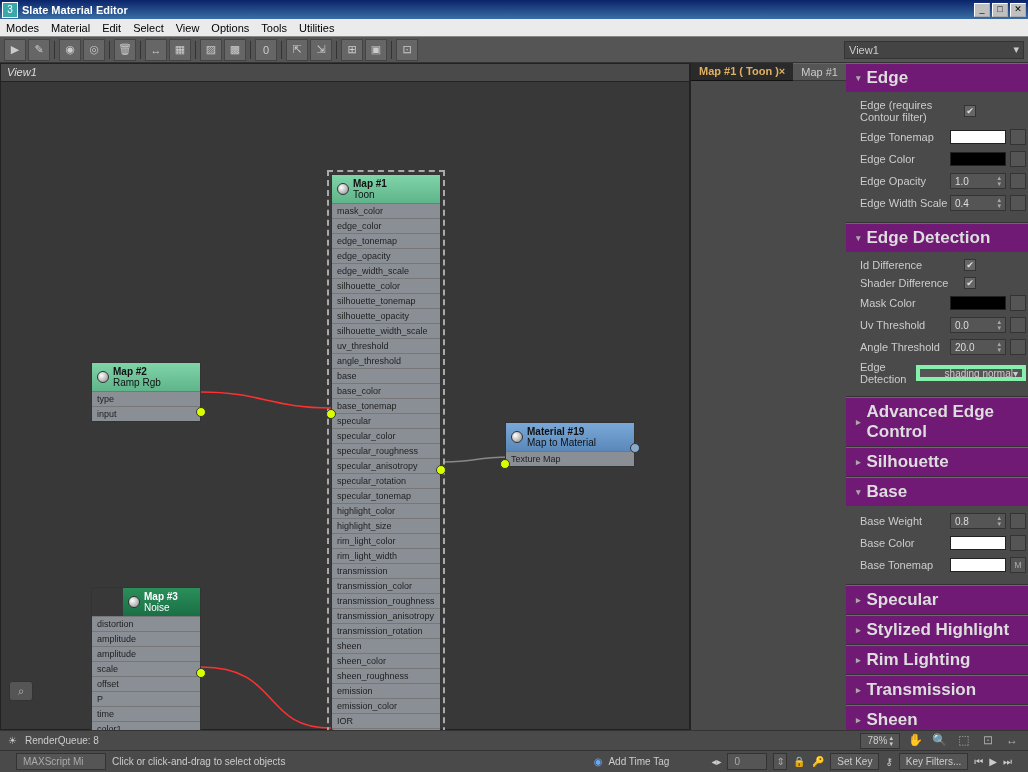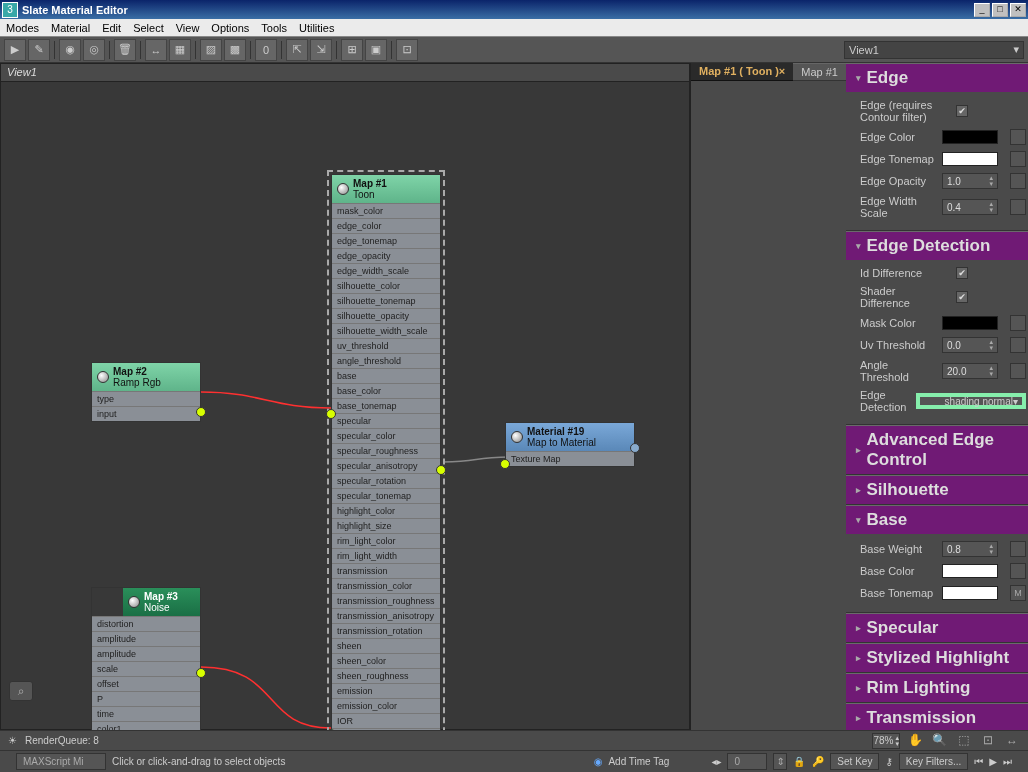--- a/index.html
+++ b/index.html
@@ -46,33 +46,33 @@
 
 .panel { width: 338px; background: #4a4a4a; border-left: 1px solid #222; overflow: hidden; display: flex; flex-direction: row; }
 .panel-title { height: 18px; background: #2a2a2a; color: #e0b060; font-size: 11px; padding: 2px 8px; font-weight: bold; border-bottom: 1px solid #111; display:flex; justify-content:space-between;}
 .panel-name { height: 18px; background: #555; color: #ccc; font-size: 11px; padding: 2px 8px; border-top: 1px solid #666; border-bottom: 1px solid #333; }
 .panel-body { flex: 1; overflow-y: auto; padding: 0; }
 .section { border-bottom: 1px solid #333; }
 .section-hdr { background: #701a75; color: #ddd; font-size: 17px; font-weight: bold; padding: 4px 10px; display: flex; align-items: center; gap: 6px; border-top:1px solid #6a6a6a;}
 .section-hdr.closed::before { content: "▸"; font-size: 9px; color: #aaa; }
 .section-hdr.open::before { content: "▾"; font-size: 9px; color: #aaa; }
 .section-content { padding: 4px 2px 8px 14px; }
-.prop-row { display: flex; align-items: center; color: #ccc; font-size: 11px; padding: 3px 0; gap: 8px; }
+.prop-row { display: flex; align-items: center; color: #ccc; font-size: 11px; padding: 3px 0; }
 .prop-label { flex: 1; }
 .prop-swatch { width: 56px; height: 14px; border: 1px solid #222; }
 .prop-spin { width: 56px; height: 16px; background: #555; border: 1px solid #333; color: #ddd; font-size: 10px; padding: 0 4px; display: flex; align-items: center; justify-content: space-between; }
 .prop-spin .arrows { font-size: 7px; line-height: 6px; color: #aaa; }
 .prop-chk { width: 12px; height: 12px; background: #666; border: 1px solid #333; text-align: center; font-size: 9px; color: #ddd; line-height: 10px; }
 .prop-map { width: 16px; height: 16px; background: #555; border: 1px solid #333; margin-left: 4px; text-align:center; font-size:9px; color:#aaa; line-height:14px;}
 .prop-combo { width: 110px; height: 16px; background: #555; border: 4px solid #86efac; color: #ccc; font-size: 10px; padding: 0 4px; display: flex; align-items: center; justify-content: flex-end; }
 
 
 .statusbar { position: absolute; bottom: 22px; left: 0; right: 0; height: 20px; background: #4a4a4a; display: flex; align-items: center; padding: 0 8px; gap: 8px; border-top: 1px solid #333; color: #ccc; font-size: 10px; }
 .statusbar .spacer { flex: 1; }
-.zoom { background: #555; border: 1px solid #333; padding: 1px 0; color: #ccc; font-size: 10px; display:flex; gap:2px;}
+.zoom { background: #555; border: 1px solid #333; padding: 1px 6px; color: #ccc; font-size: 10px; display:flex; gap:2px;}
 .nav-icon { width: 16px; height: 16px; color: #aaa; font-size: 12px; text-align: center; }
 
 .bottombar { position: absolute; bottom: 0; left: 0; right: 0; height: 22px; background: #4a4a4a; display: flex; align-items: center; padding: 0 16px; gap: 6px; border-top: 1px solid #333; color: #ccc; font-size: 10px; }
 .bottombar .field { background: #555; border: 1px solid #333; padding: 2px 6px; color: #aaa; }
 .bottombar .spacer { flex: 1; }
 .bottombar .btn { background: #555; border: 1px solid #333; padding: 2px 6px; color: #ccc; }
 
 .bino-icon { position: absolute; left: 8px; bottom: 28px; width: 24px; height: 20px; background: #555; border: 1px solid #333; border-radius: 3px; color: #aaa; text-align: center; font-size: 12px; line-height: 18px; }
 </style>
 </head>
@@ -243,27 +243,27 @@
 
       <div class="section">
         <div class="section-hdr open">Edge</div>
         <div class="section-content">
           <div class="prop-row">
               <span class="prop-label">Edge (requires Contour filter)</span>
               <span class="prop-chk">✔</span>
               <span style="width:50px"></span>
             </div>
           <div class="prop-row">
+              <span class="prop-label">Edge Tonemap</span>
+              <span class="prop-swatch" style="background:#fff"></span>
+              <span class="prop-map"></span>
+            </div>
+          <div class="prop-row">
               <span class="prop-label">Edge Color</span>
               <span class="prop-swatch" style="background:#000"></span>
-              <span class="prop-map"></span>
-            </div>
-          <div class="prop-row">
-              <span class="prop-label">Edge Tonemap</span>
-              <span class="prop-swatch" style="background:#fff"></span>
               <span class="prop-map"></span>
             </div>
           <div class="prop-row">
               <span class="prop-label">Edge Opacity</span>
               <span class="prop-spin">
                 <span>1.0</span>
                 <span class="arrows">▴<br>▾</span>
               </span>
               <span class="prop-map"></span>
             </div>

